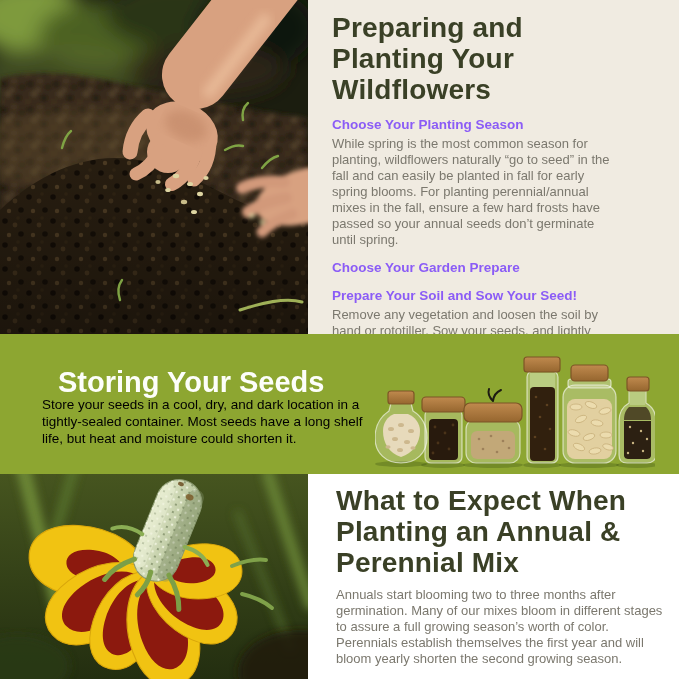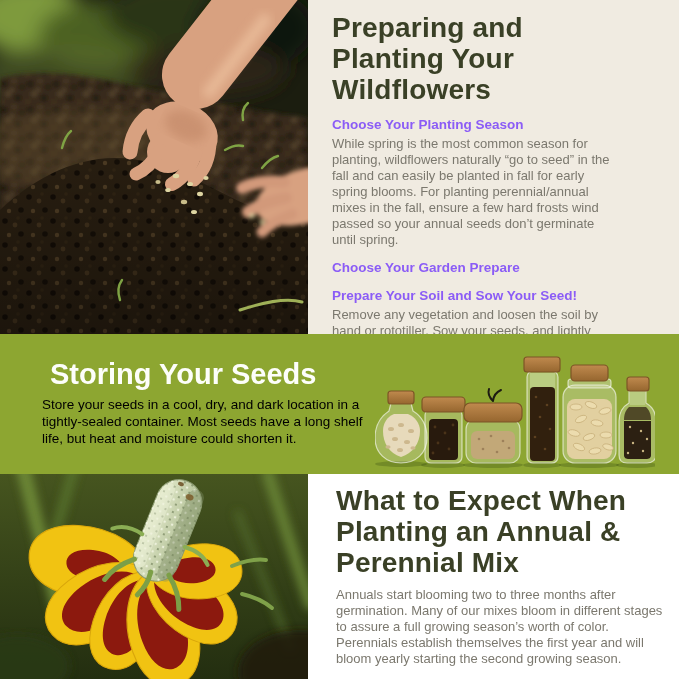--- a/index.html
+++ b/index.html
@@ -16,21 +16,21 @@
     background:#f0ebe1; box-sizing:border-box; padding:12px 0 0 24px;
   }
   .panel-title {
     margin:0; font-size:28px; line-height:31px; font-weight:700;
     color:#3a4026; letter-spacing:.2px;
   }
   .sub { font-size:13.5px; line-height:17px; font-weight:700; color:#8b5cf6; margin:11px 0 3px; }
   .body-txt { font-size:13px; line-height:16px; color:#7b786e; margin:0; }
   
   .band { position:absolute; left:0; top:334px; width:679px; height:140px; background:#8da631; }
-  .band-title { position:absolute; left:42px; top:16px; margin:8px; font-size:29px; line-height:32px; font-weight:700; color:#fdfefa; }
+  .band-title { position:absolute; left:42px; top:16px; margin:16px; font-size:29px; line-height:32px; font-weight:700; color:#fdfefa; }
   .band-body { position:absolute; left:42px; top:62px; width:322px; font-size:13.5px; line-height:17px; color:#000000; margin:0; }
   .jars { position:absolute; right:24px; bottom:4px; width:280px; height:125px; }
   
   .photo-flower { position:absolute; left:0; top:474px; width:308px; height:205px; overflow:hidden; background:#2a3414; }
   
   .panel-bottom {
     position:absolute; left:308px; top:474px; width:371px; height:205px;
     background:#ffffff; box-sizing:border-box; padding:11px 16px 0 28px;
   }
   .panel-bottom .body-txt { margin-top:9px; }
@@ -136,21 +136,21 @@
         </g>
         <ellipse cx="252" cy="216" rx="3" ry="2" fill="#ded5a2"></ellipse>
         <ellipse cx="262" cy="222" rx="2.6" ry="2" fill="#ded5a2"></ellipse>
       </g>
     </svg>
   </div>
 
   <div class="panel-top">
     <h1 class="panel-title">Preparing and Planting Your Wildflowers</h1>
     <div class="sub">Choose Your Planting Season</div>
-    <p class="body-txt">While spring is the most common season for planting, wildflowers naturally “go to seed” in the fall and can easily be planted in fall for early spring blooms. For planting perennial/annual mixes in the fall, ensure a few hard frosts wind passed so your annual seeds don’t germinate until spring.</p>
+    <p class="body-txt">While spring is the most common season for planting, wildflowers naturally “go to seed” in the fall and can easily be planted in fall for early spring blooms. For planting perennial/annual mixes in the fall, ensure a few hard frosts have passed so your annual seeds don’t germinate until spring.</p>
     <div class="sub">Choose Your Garden Prepare</div>
     <div class="sub">Prepare Your Soil and Sow Your Seed!</div>
     <p class="body-txt">Remove any vegetation and loosen the soil by hand or rototiller. Sow your seeds, and lightly compress the soil for protection from birds and wind. Water as needed.</p>
   </div>
 
   <div class="band">
     <h2 class="band-title">Storing Your Seeds</h2>
     <p class="band-body">Store your seeds in a cool, dry, and dark location in a tightly-sealed container. Most seeds have a long shelf life, but heat and moisture could shorten it.</p>
 
     <div class="jars">
@@ -347,16 +347,16 @@
       </g>
       <g stroke="#7fa149" stroke-width="4" fill="none" stroke-linecap="round">
         <path d="M232,92 q20,-8 34,-6"></path>
         <path d="M242,120 q18,4 30,14"></path>
       </g>
     </svg>
   </div>
 
   <div class="panel-bottom">
     <h1 class="panel-title">What to Expect When Planting an Annual &amp; Perennial Mix</h1>
-    <p class="body-txt">Annuals start blooming two to three months after germination. Many of our mixes bloom in different stages to assure a full growing season’s worth of color. Perennials establish themselves the first year and will bloom yearly starting the second growing season.</p>
+    <p class="body-txt">Annuals start blooming two to three months after germination. Many of our mixes bloom in different stages to assure a full growing season’s worth of color. Perennials establish themselves the first year and will bloom yearly shorten the second growing season.</p>
   </div>
 
 </div>
 
 </body></html>

